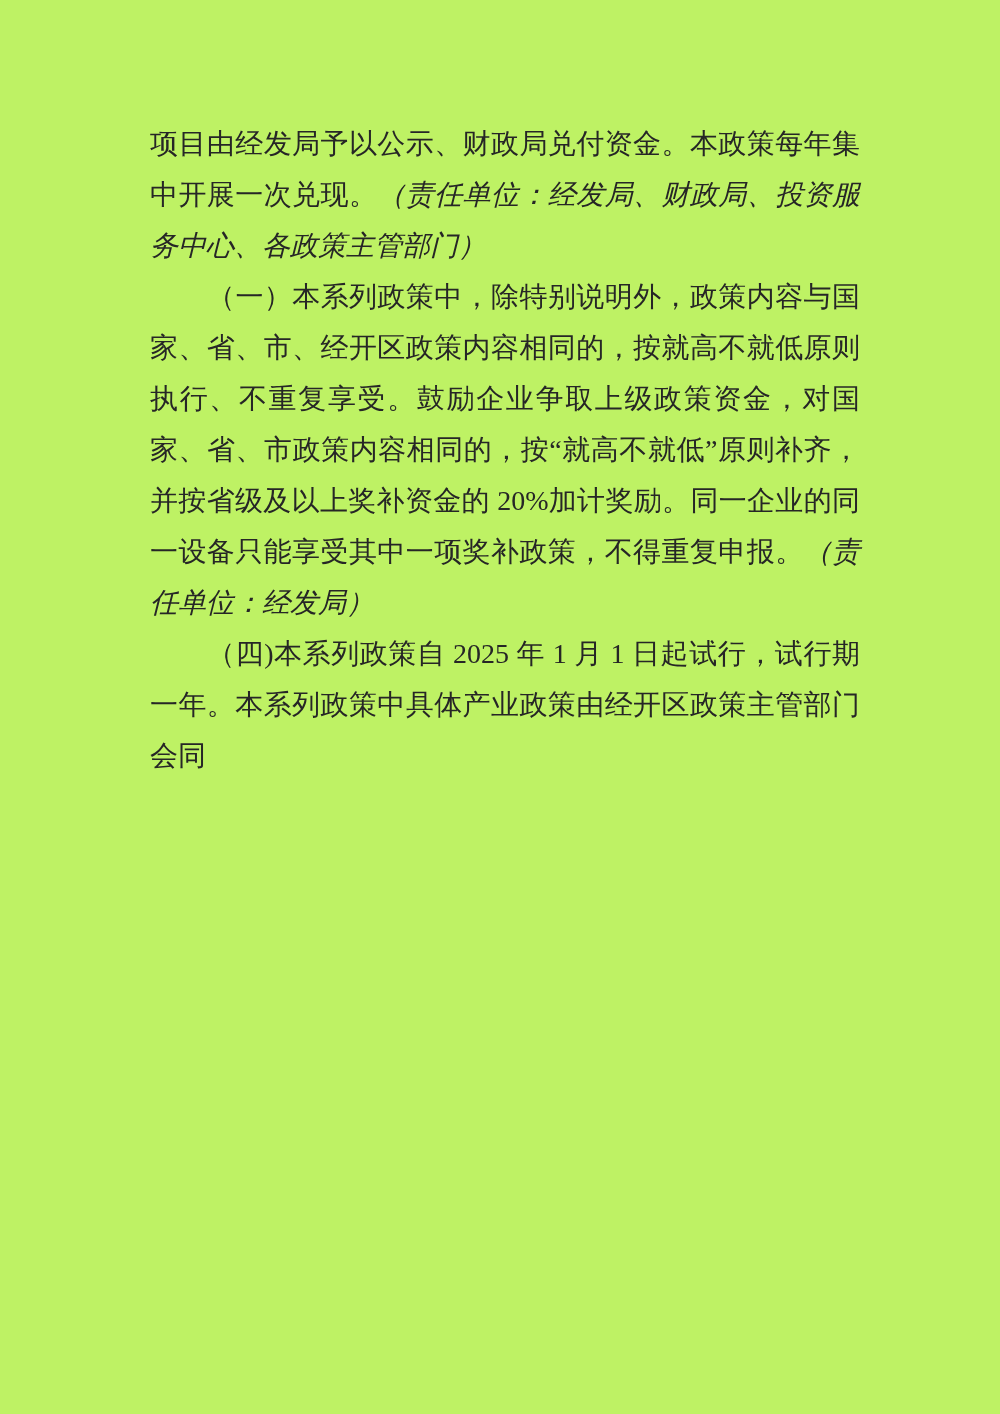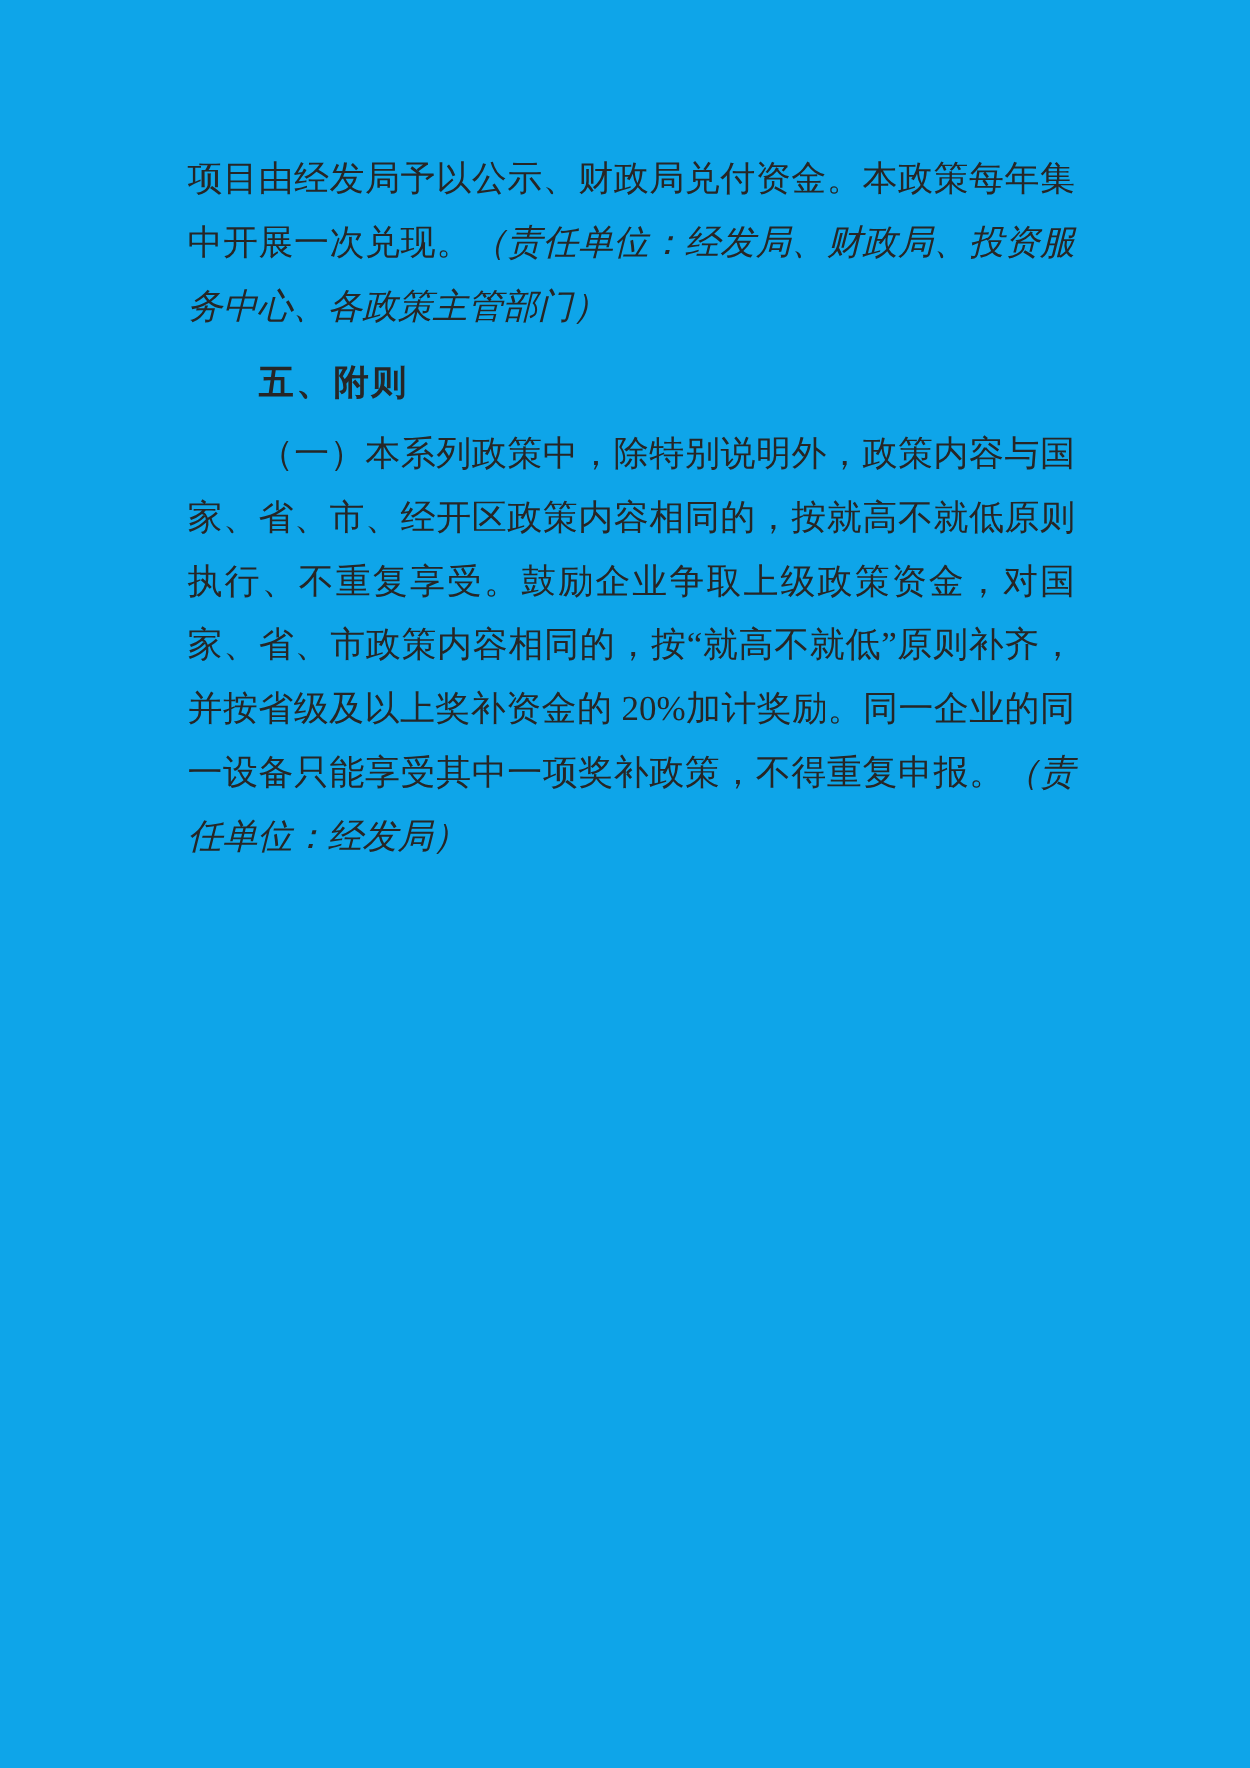--- a/index.html
+++ b/index.html
@@ -51,19 +51,19 @@
     
     font-style: italic;
   }
   .run-bold {
     font-weight: bold;
   }
 </style>
 </head>
 <body>
 
-<div class="page" style="background: #0ea5e9;">
+<div class="page" style="background: #bef264;">
   <div class="doc" id="doc-body" style="color: rgb(38, 38, 38);">
       <p class="para"><span class="run-normal">项目由经发局予以公示、财政局兑付资金。本政策每年集中开展一次兑现。</span><span class="run-kai">（责任单位：经发局、财政局、投资服务中心、各政策主管部门）</span></p>
-      <p class="para indent heading"><span class="run-bold">五、附则</span></p>
       <p class="para indent"><span class="run-normal">（一）本系列政策中，除特别说明外，政策内容与国家、省、市、经开区政策内容相同的，按就高不就低原则执行、不重复享受。鼓励企业争取上级政策资金，对国家、省、市政策内容相同的，按“就高不就低”原则补齐，并按省级及以上奖补资金的 20%加计奖励。同一企业的同一设备只能享受其中一项奖补政策，不得重复申报。</span><span class="run-kai">（责任单位：经发局）</span></p>
+      <p class="para indent"><span class="run-normal">（四)本系列政策自 2025 年 1 月 1 日起试行，试行期一年。本系列政策中具体产业政策由经开区政策主管部门会同</span></p>
     </div>
 </div>
 
 </body></html>

